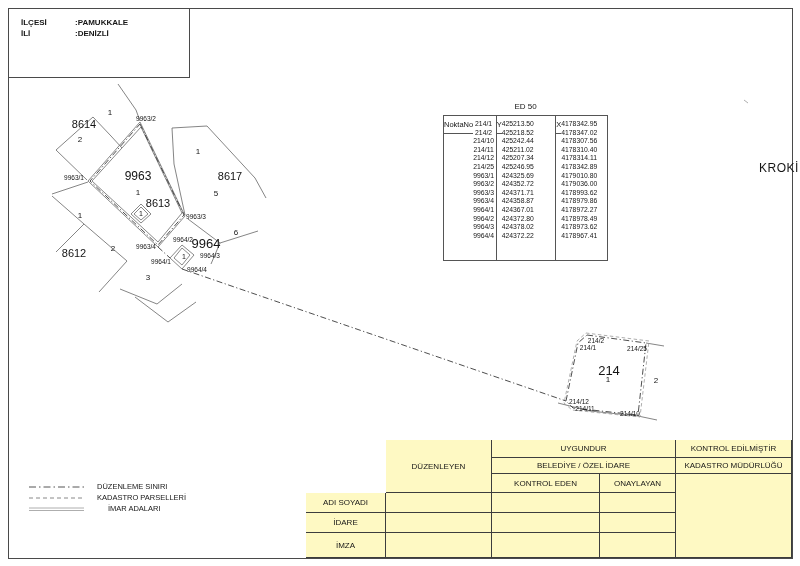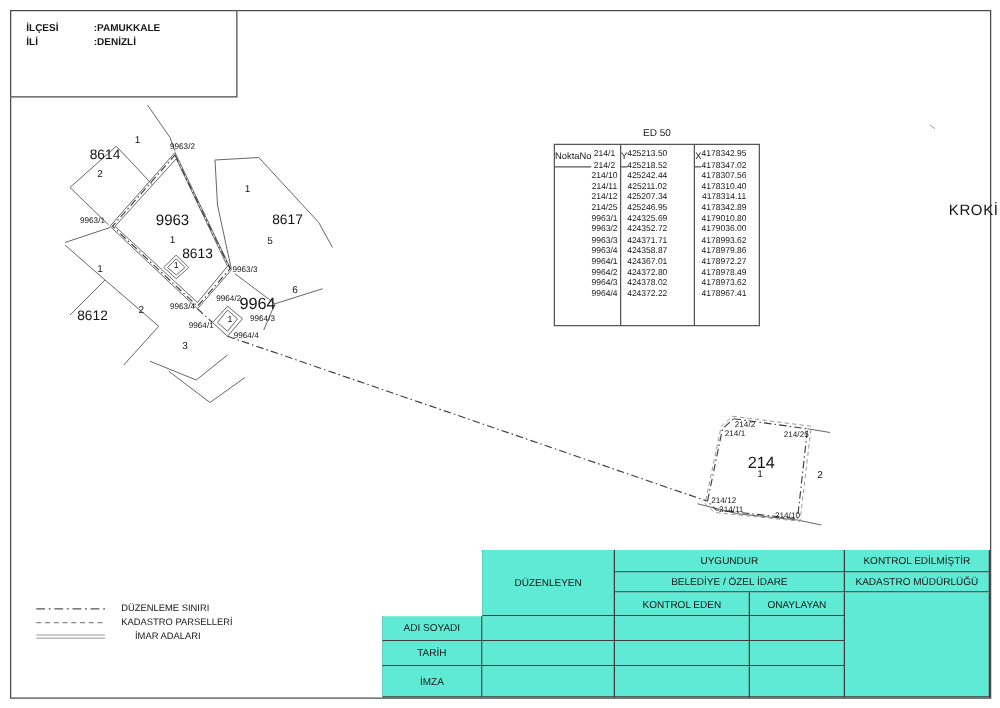--- a/index.html
+++ b/index.html
@@ -26,21 +26,21 @@
   .ed50-cells{padding-top:4px;display:flex;flex-direction:column;}
   .ed50-cell{height:8.6px;line-height:8.6px;font-size:6.8px;text-align:center;white-space:nowrap;}
   
   .map-label{position:absolute;transform:translate(-50%,-50%);white-space:nowrap;color:#141414;}
   #kroki-label{left:737px;top:161px;font-size:12px;letter-spacing:.5px;margin-left:22px;}
   
   .legend-label{position:absolute;left:97px;font-size:7.5px;line-height:8px;white-space:nowrap;}
   
   .acell{position:absolute;border-right:1px solid #3d3d3d;border-bottom:1px solid #3d3d3d;
          display:flex;align-items:center;justify-content:center;font-size:8px;
-         text-align:center;box-sizing:border-box;background:#5eead4;white-space:nowrap;}
+         text-align:center;box-sizing:border-box;background:#fef9c3;white-space:nowrap;}
   .aline{position:absolute;background:#3d3d3d;}
 </style>
 </head>
 <body>
 
 <div id="page">
 
   <div class="abs" id="page-border"></div>
 
   <svg class="abs" width="800" height="566" viewBox="0 0 800 566">
@@ -229,21 +229,21 @@
     <div class="acell" style="left:386px;top:440px;width:106px;height:53px;">DÜZENLEYEN</div>
     <div class="acell" style="left:492px;top:440px;width:184px;height:18px;">UYGUNDUR</div>
     <div class="acell" style="left:492px;top:458px;width:184px;height:16px;">BELEDİYE / ÖZEL İDARE</div>
     <div class="acell" style="left:492px;top:474px;width:108px;height:19px;">KONTROL EDEN</div>
     <div class="acell" style="left:600px;top:474px;width:76px;height:19px;">ONAYLAYAN</div>
     <div class="acell" style="left:676px;top:440px;width:116px;height:18px;">KONTROL EDİLMİŞTİR</div>
     <div class="acell" style="left:676px;top:458px;width:116px;height:16px;">KADASTRO MÜDÜRLÜĞÜ</div>
     <div class="acell" style="left:676px;top:474px;width:116px;height:84px;"></div>
 
     <div class="acell" style="left:306px;top:493px;width:80px;height:20px;">ADI SOYADI</div>
-    <div class="acell" style="left:306px;top:513px;width:80px;height:20px;">TARİH</div>
+    <div class="acell" style="left:306px;top:513px;width:80px;height:20px;">İDARE</div>
     <div class="acell" style="left:306px;top:533px;width:80px;height:25px;">İMZA</div>
 
     <div class="acell" style="left:386px;top:493px;width:106px;height:20px;"></div>
     <div class="acell" style="left:386px;top:513px;width:106px;height:20px;"></div>
     <div class="acell" style="left:386px;top:533px;width:106px;height:25px;"></div>
     <div class="acell" style="left:492px;top:493px;width:108px;height:20px;"></div>
     <div class="acell" style="left:492px;top:513px;width:108px;height:20px;"></div>
     <div class="acell" style="left:492px;top:533px;width:108px;height:25px;"></div>
     <div class="acell" style="left:600px;top:493px;width:76px;height:20px;"></div>
     <div class="acell" style="left:600px;top:513px;width:76px;height:20px;"></div>

